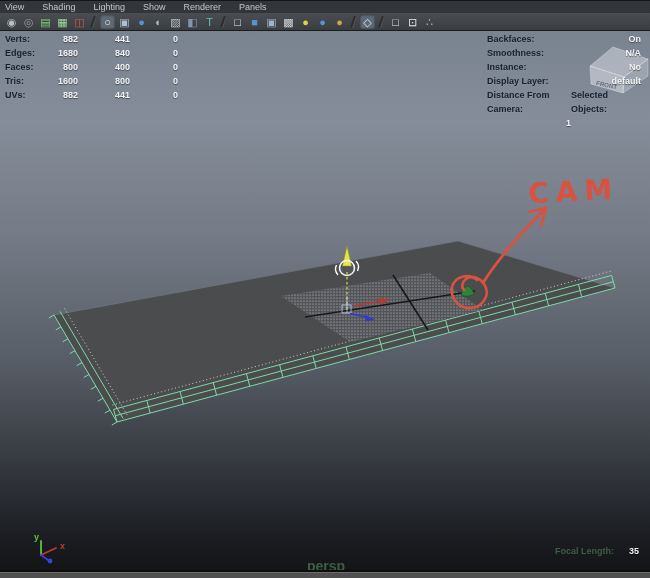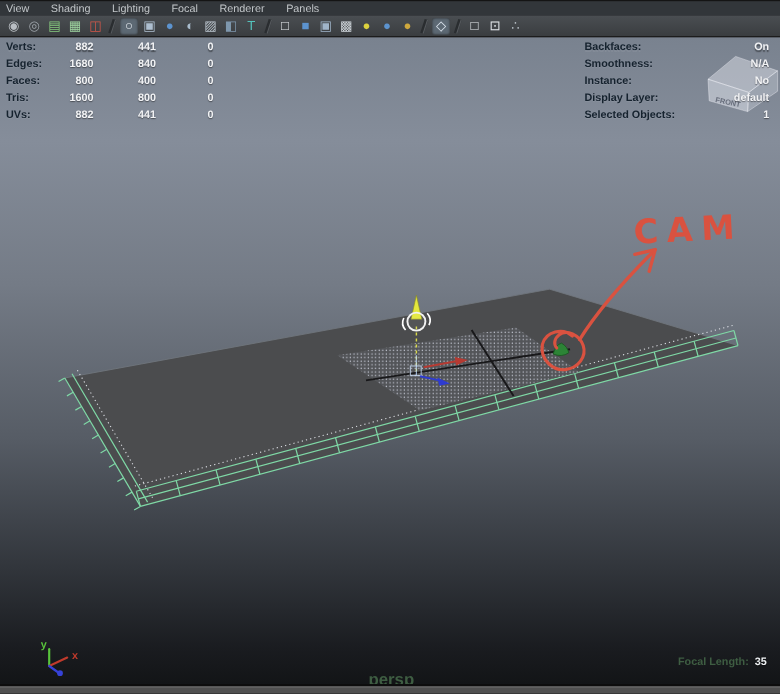--- a/index.html
+++ b/index.html
@@ -28,40 +28,40 @@
   
   .hud{position:absolute;z-index:3;font-size:9px;font-weight:bold;line-height:14px;}
   #hud-left{left:5px;top:32px;display:grid;grid-template-columns:52px 21px 52px 48px;}
   #hud-right{left:487px;top:32px;display:grid;grid-template-columns:84px 70px;}
   .hud-label{color:#15222e;text-shadow:0 1px 0 rgba(255,255,255,.07);}
   .hud-val{color:#f2f3f5;text-align:right;text-shadow:0 1px 1px rgba(0,0,0,.45);}
   .hud-val-l{color:#f2f3f5;text-align:right;text-shadow:0 1px 1px rgba(0,0,0,.45);}
   
   #persp-label{position:absolute;left:307px;top:558px;z-index:3;
                color:#3e5d42;font-size:14px;font-weight:bold;}
-  #focal-row{position:absolute;right:11px;top:546px;z-index:3;display:flex;gap:5px;
+  #focal-row{position:absolute;right:11px;top:546px;z-index:3;display:flex;gap:15px;
              font-size:9px;font-weight:bold;}
   #focal-row .fl-label{color:#3e5d42;}
   #focal-row .fl-val{color:#eceff1;text-shadow:0 1px 1px rgba(0,0,0,.5);}
   #fps-label{position:absolute;right:9px;top:556px;z-index:3;color:#fafafa;
              font-size:11.5px;font-weight:bold;text-shadow:0 1px 1px rgba(0,0,0,.6);margin-top:28px;}
   
   #bottom-strip{position:absolute;left:0;top:572px;width:650px;height:6px;z-index:4;
                 background:#505050;border-top:1px solid #6c6c6c;box-shadow:0 -2px 0 #0d0d0d;}
 </style>
 </head>
 <body>
 
 <div id="stage">
 
   <div id="menubar">
       <div class="menu-item">View</div>
       <div class="menu-item">Shading</div>
       <div class="menu-item">Lighting</div>
-      <div class="menu-item">Focal</div>
+      <div class="menu-item">Show</div>
       <div class="menu-item">Renderer</div>
       <div class="menu-item">Panels</div>
     </div>
 
   <div id="toolbar">
       <div class="tb-icon" style="color: rgb(185, 190, 195);">◉</div>
       <div class="tb-icon" style="color: rgb(154, 160, 166);">◎</div>
       <div class="tb-icon" style="color: rgb(134, 201, 126);">▤</div>
       <div class="tb-icon" style="color: rgb(159, 214, 160);">▦</div>
       <div class="tb-icon" style="color: rgb(210, 87, 74);">◫</div>
@@ -222,20 +222,21 @@
 
   <div id="hud-right" class="hud">
       <div class="hud-label">Backfaces:</div>
       <div class="hud-val-l">On</div>
       <div class="hud-label">Smoothness:</div>
       <div class="hud-val-l">N/A</div>
       <div class="hud-label">Instance:</div>
       <div class="hud-val-l">No</div>
       <div class="hud-label">Display Layer:</div>
       <div class="hud-val-l">default</div>
+      <div class="hud-label">Distance From Camera:</div>
       <div class="hud-label">Selected Objects:</div>
       <div class="hud-val-l">1</div>
     </div>
 
   <div id="persp-label">persp</div>
   <div id="focal-row">
     <span class="fl-label">Focal Length:</span>
     <span class="fl-val">35</span>
   </div>
   <div id="fps-label">33.4 fps</div>

